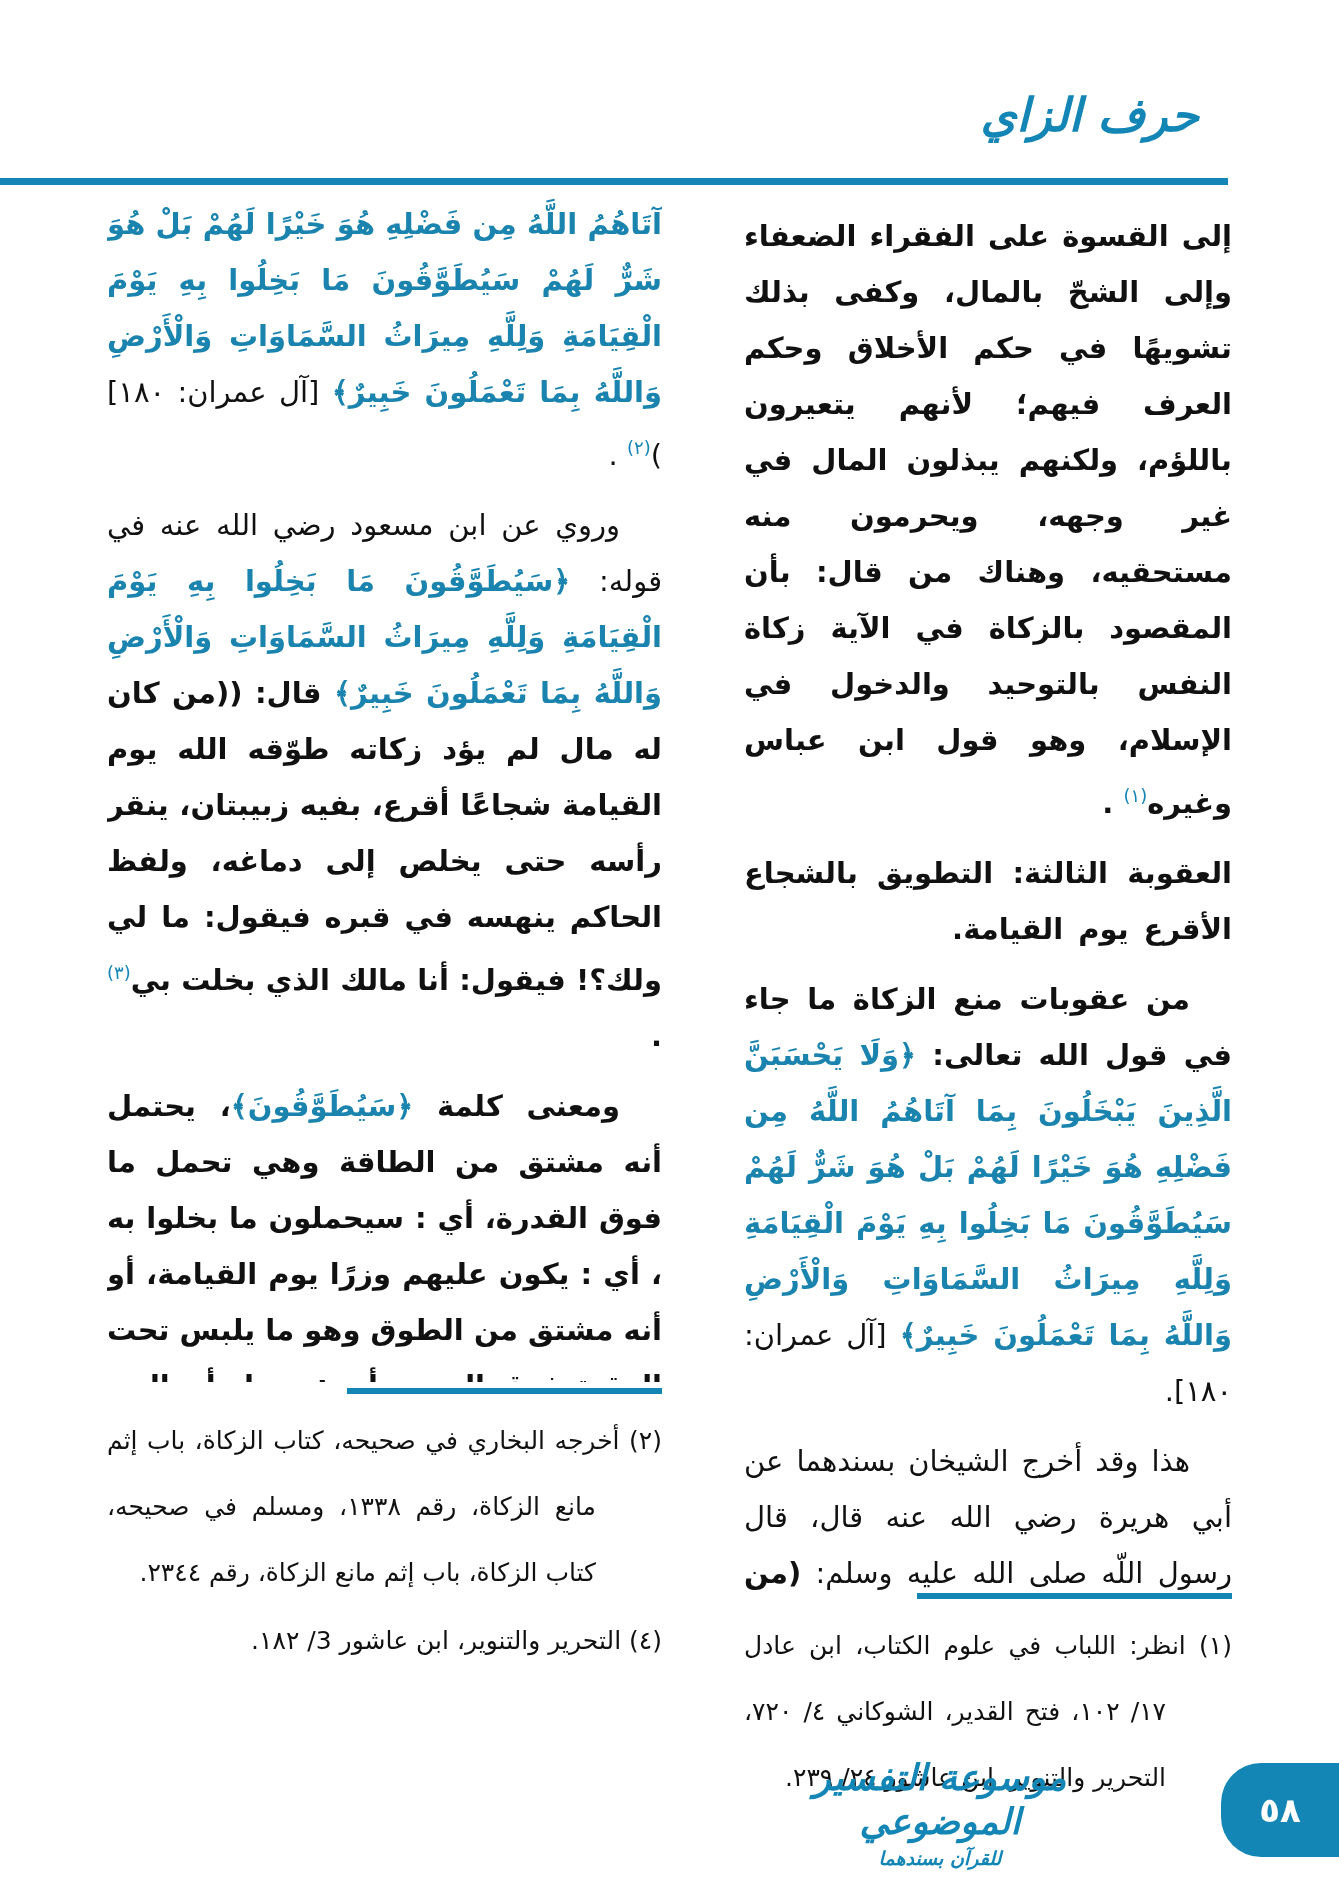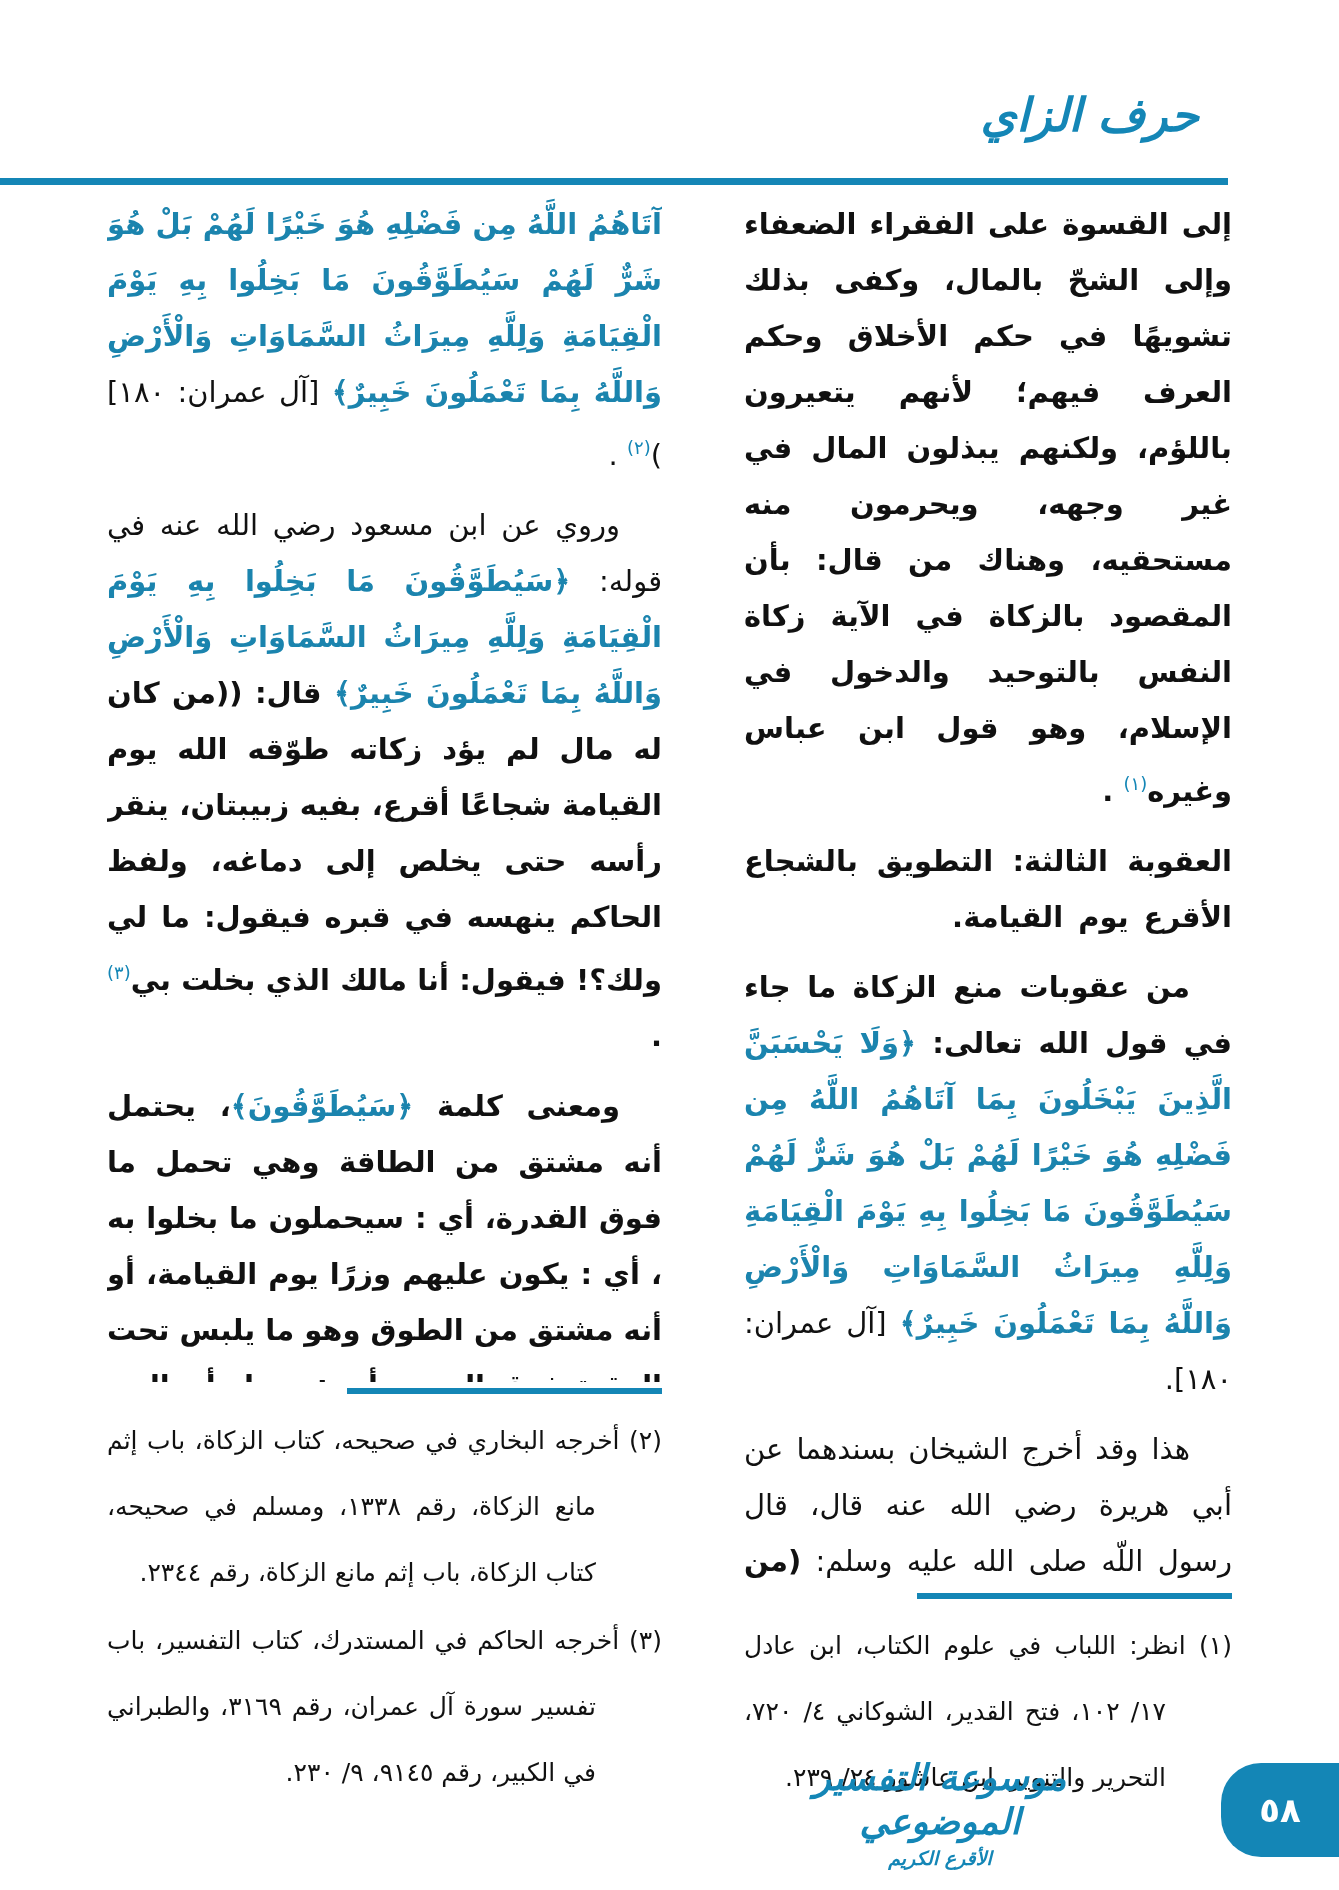--- a/index.html
+++ b/index.html
@@ -34,21 +34,21 @@
   .header-rule{
     position:absolute;
     top:178px;
     right:111px;
     left:0;
     height:7px;
     background:var(--accent);
   }
   
   .col{position:absolute;overflow:hidden;}
-  .rc-main{top:196px;right:107px;width:488px;height:1392px;}
+  .rc-main{top:208px;right:107px;width:488px;height:1392px;}
   .lc-main{top:196px;right:677px;width:555px;height:1186px;}
   p.body{
     font-size:29px;
     line-height:56px;
     text-align:justify;
     font-weight:700;
     margin-bottom:14px;
   }
   p.body.flush{text-indent:0;}
   p.body.indent{text-indent:42px;}
@@ -133,26 +133,25 @@
 
   <div class="col lc-main">
     <p class="body flush"><span class="s-q">آتَاهُمُ اللَّهُ مِن فَضْلِهِ هُوَ خَيْرًا لَهُمْ بَلْ هُوَ شَرٌّ لَهُمْ سَيُطَوَّقُونَ مَا بَخِلُوا بِهِ يَوْمَ الْقِيَامَةِ وَلِلَّهِ مِيرَاثُ السَّمَاوَاتِ وَالْأَرْضِ وَاللَّهُ بِمَا تَعْمَلُونَ خَبِيرٌ﴾</span><span class="s-r"> [آل عمران: ١٨٠] )</span><span class="s-m">(٢)</span><span class="s-r"> .</span></p>
     <p class="body indent"><span class="s-r">وروي عن ابن مسعود رضي الله عنه في قوله: </span><span class="s-q">﴿سَيُطَوَّقُونَ مَا بَخِلُوا بِهِ يَوْمَ الْقِيَامَةِ وَلِلَّهِ مِيرَاثُ السَّمَاوَاتِ وَالْأَرْضِ وَاللَّهُ بِمَا تَعْمَلُونَ خَبِيرٌ﴾</span><span class="s-b"> قال: ((من كان له مال لم يؤد زكاته طوّقه الله يوم القيامة شجاعًا أقرع، بفيه زبيبتان، ينقر رأسه حتى يخلص إلى دماغه، ولفظ الحاكم ينهسه في قبره فيقول: ما لي ولك؟! فيقول: أنا مالك الذي بخلت بي</span><span class="s-m">(٣)</span><span class="s-b"> .</span></p>
     <p class="body indent"><span class="s-b">ومعنى كلمة </span><span class="s-q">﴿سَيُطَوَّقُونَ﴾</span><span class="s-b">، يحتمل أنه مشتق من الطاقة وهي تحمل ما فوق القدرة، أي : سيحملون ما بخلوا به ، أي : يكون عليهم وزرًا يوم القيامة، أو أنه مشتق من الطوق وهو ما يلبس تحت الرقبة فوق الصدر، أي : تجعل أموالهم أطواقًا يوم القيامة فيعذّبون بحملها</span></p>
   </div>
 
   <div class="fn-block lc-fn">
     <div class="fn-rule"></div>
     <p class="fn">(٢) أخرجه البخاري في صحيحه، كتاب الزكاة، باب إثم مانع الزكاة، رقم ١٣٣٨، ومسلم في صحيحه، كتاب الزكاة، باب إثم مانع الزكاة، رقم ٢٣٤٤.</p>
-    <p class="fn">(٣) أخرجه الحاكم في المستدرك، كتاب التفسير، باب تفسير سورة آل عمران، رقم ٣١٦٩، والطبراني في الكبير، رقم ٩١٤٥، ٩/ ٢٣٠.</p>
     <p class="fn">(٤) التحرير والتنوير، ابن عاشور 3/ ١٨٢.</p>
   </div>
 
   <div class="logo">
     <div class="logo-line1">موسوعة التفسير الموضوعي</div>
-    <div class="logo-line2">الأقرع الكريم</div>
+    <div class="logo-line2">للقرآن بسندهما</div>
   </div>
 
   <div class="page-badge">
     <span>٥٨</span>
   </div>
 
 </div>
 
 </body></html>

